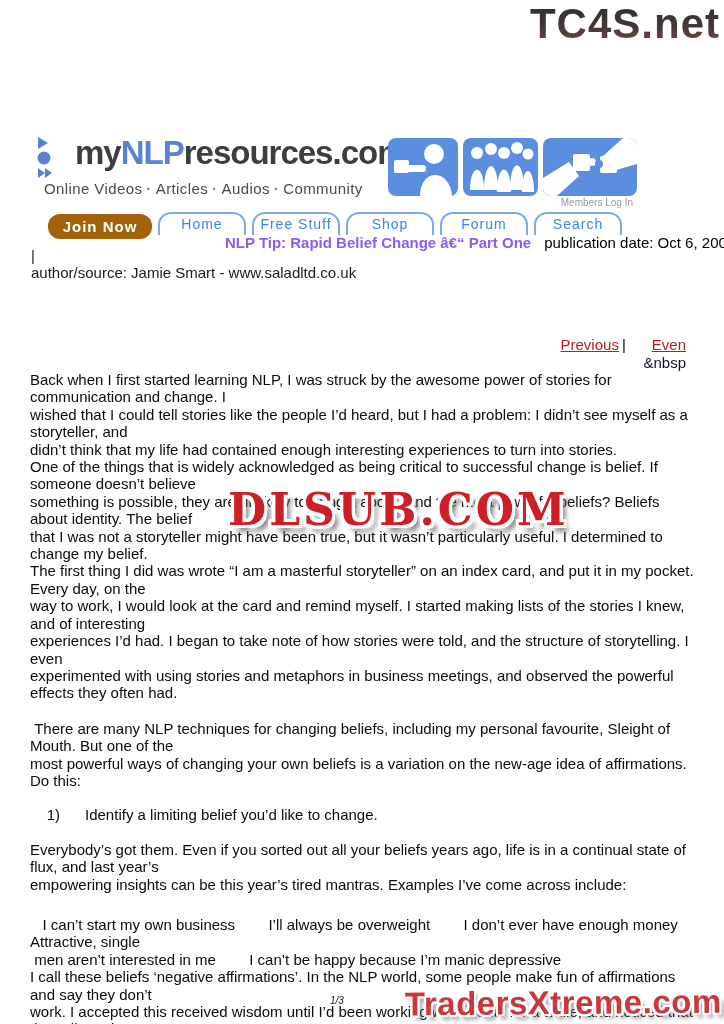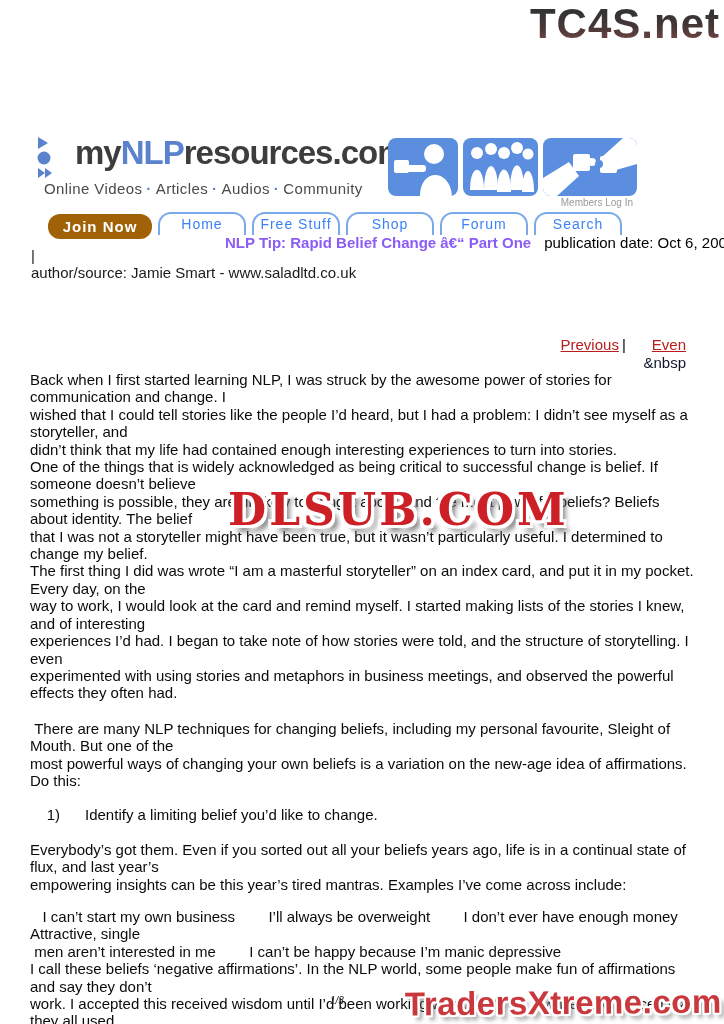--- a/index.html
+++ b/index.html
@@ -55,21 +55,21 @@
 
   
   .pager { position:absolute; right:38px; top:336px; font-size:15px; text-align:right; }
   .pager a { color:#b91c1c; text-decoration:underline;margin-left:23px; }
   .pager .psep { color:#000; padding:0 3px; }
   .pager .nbsp { margin-top:1px; color:#0f172a; }
 
   
   .article { position:absolute; left:30px; top:371px; width:670px; font-size:15px; color:#0b0b0b; }
   .article p { white-space:pre-wrap; line-height:17.4px; }
-  .mt18 { margin-top:18px; } .mt17 { margin-top:17px; } .mt15 { margin-top:15px; }
+  .mt18 { margin-top:18px; } .mt17 { margin-top:17px; } .mt15 { margin-top:23px; }
 
   
   .dlsub {
     position:absolute; left:228px; top:484px;
     font-family:"DejaVu Serif", serif; font-weight:bold; font-size:44px; letter-spacing:3px;
     color:#cd2026; white-space:nowrap;
     text-shadow:
       -3px -3px 0 #fff, 3px -3px 0 #fff, -3px 3px 0 #fff, 3px 3px 0 #fff,
       -3px 0 0 #fff, 3px 0 0 #fff, 0 -3px 0 #fff, 0 3px 0 #fff,
       6px 7px 5px rgba(100,100,100,0.75);

